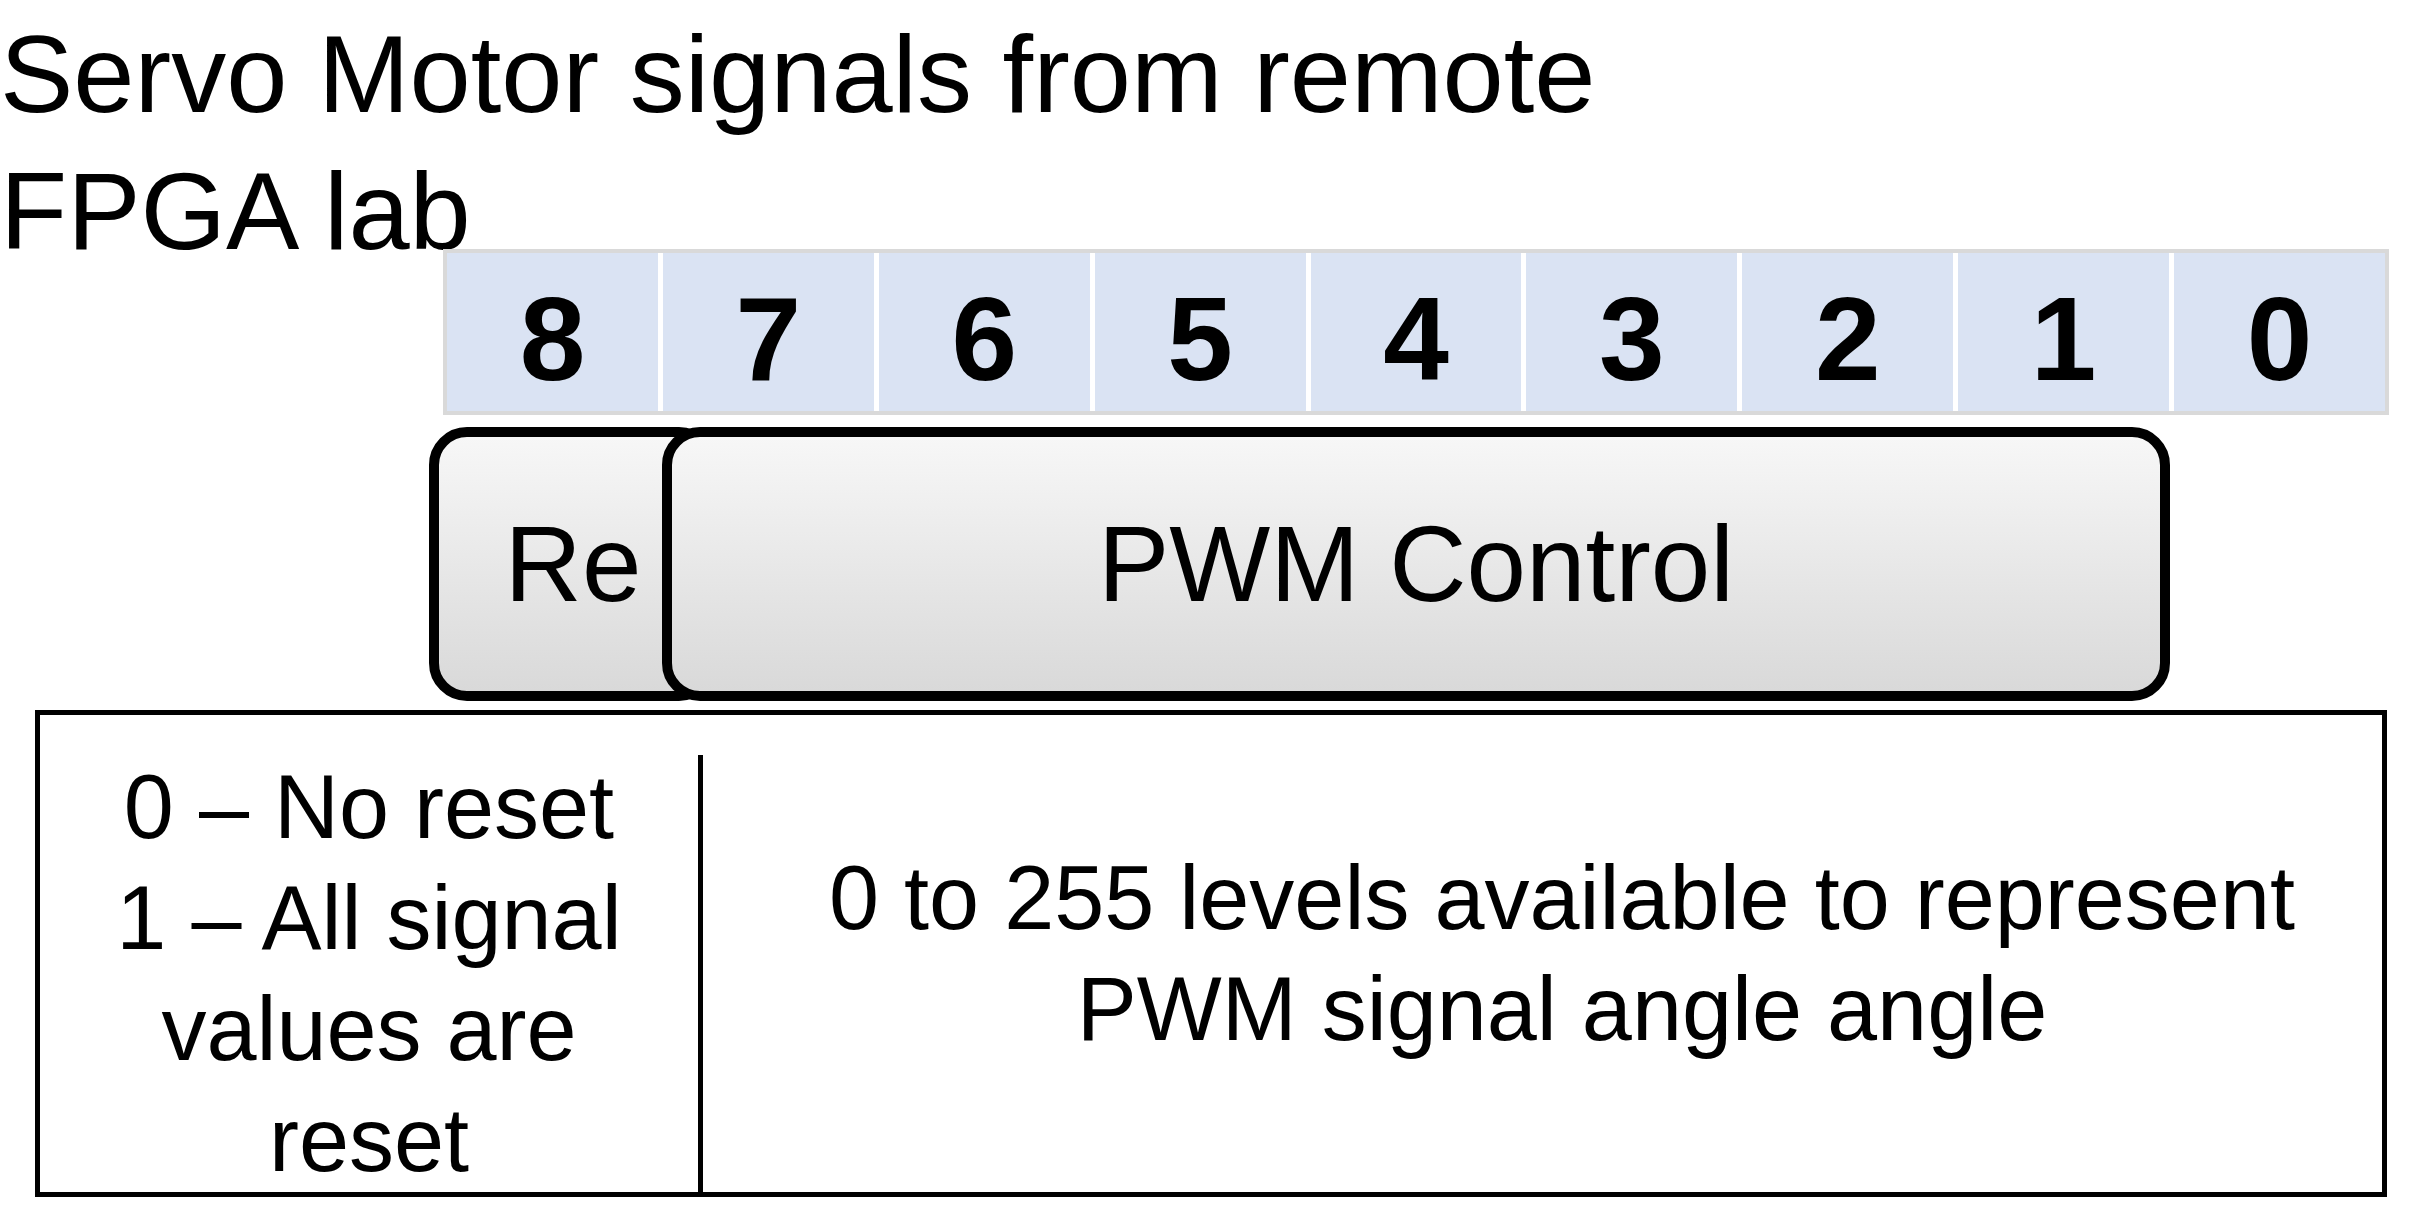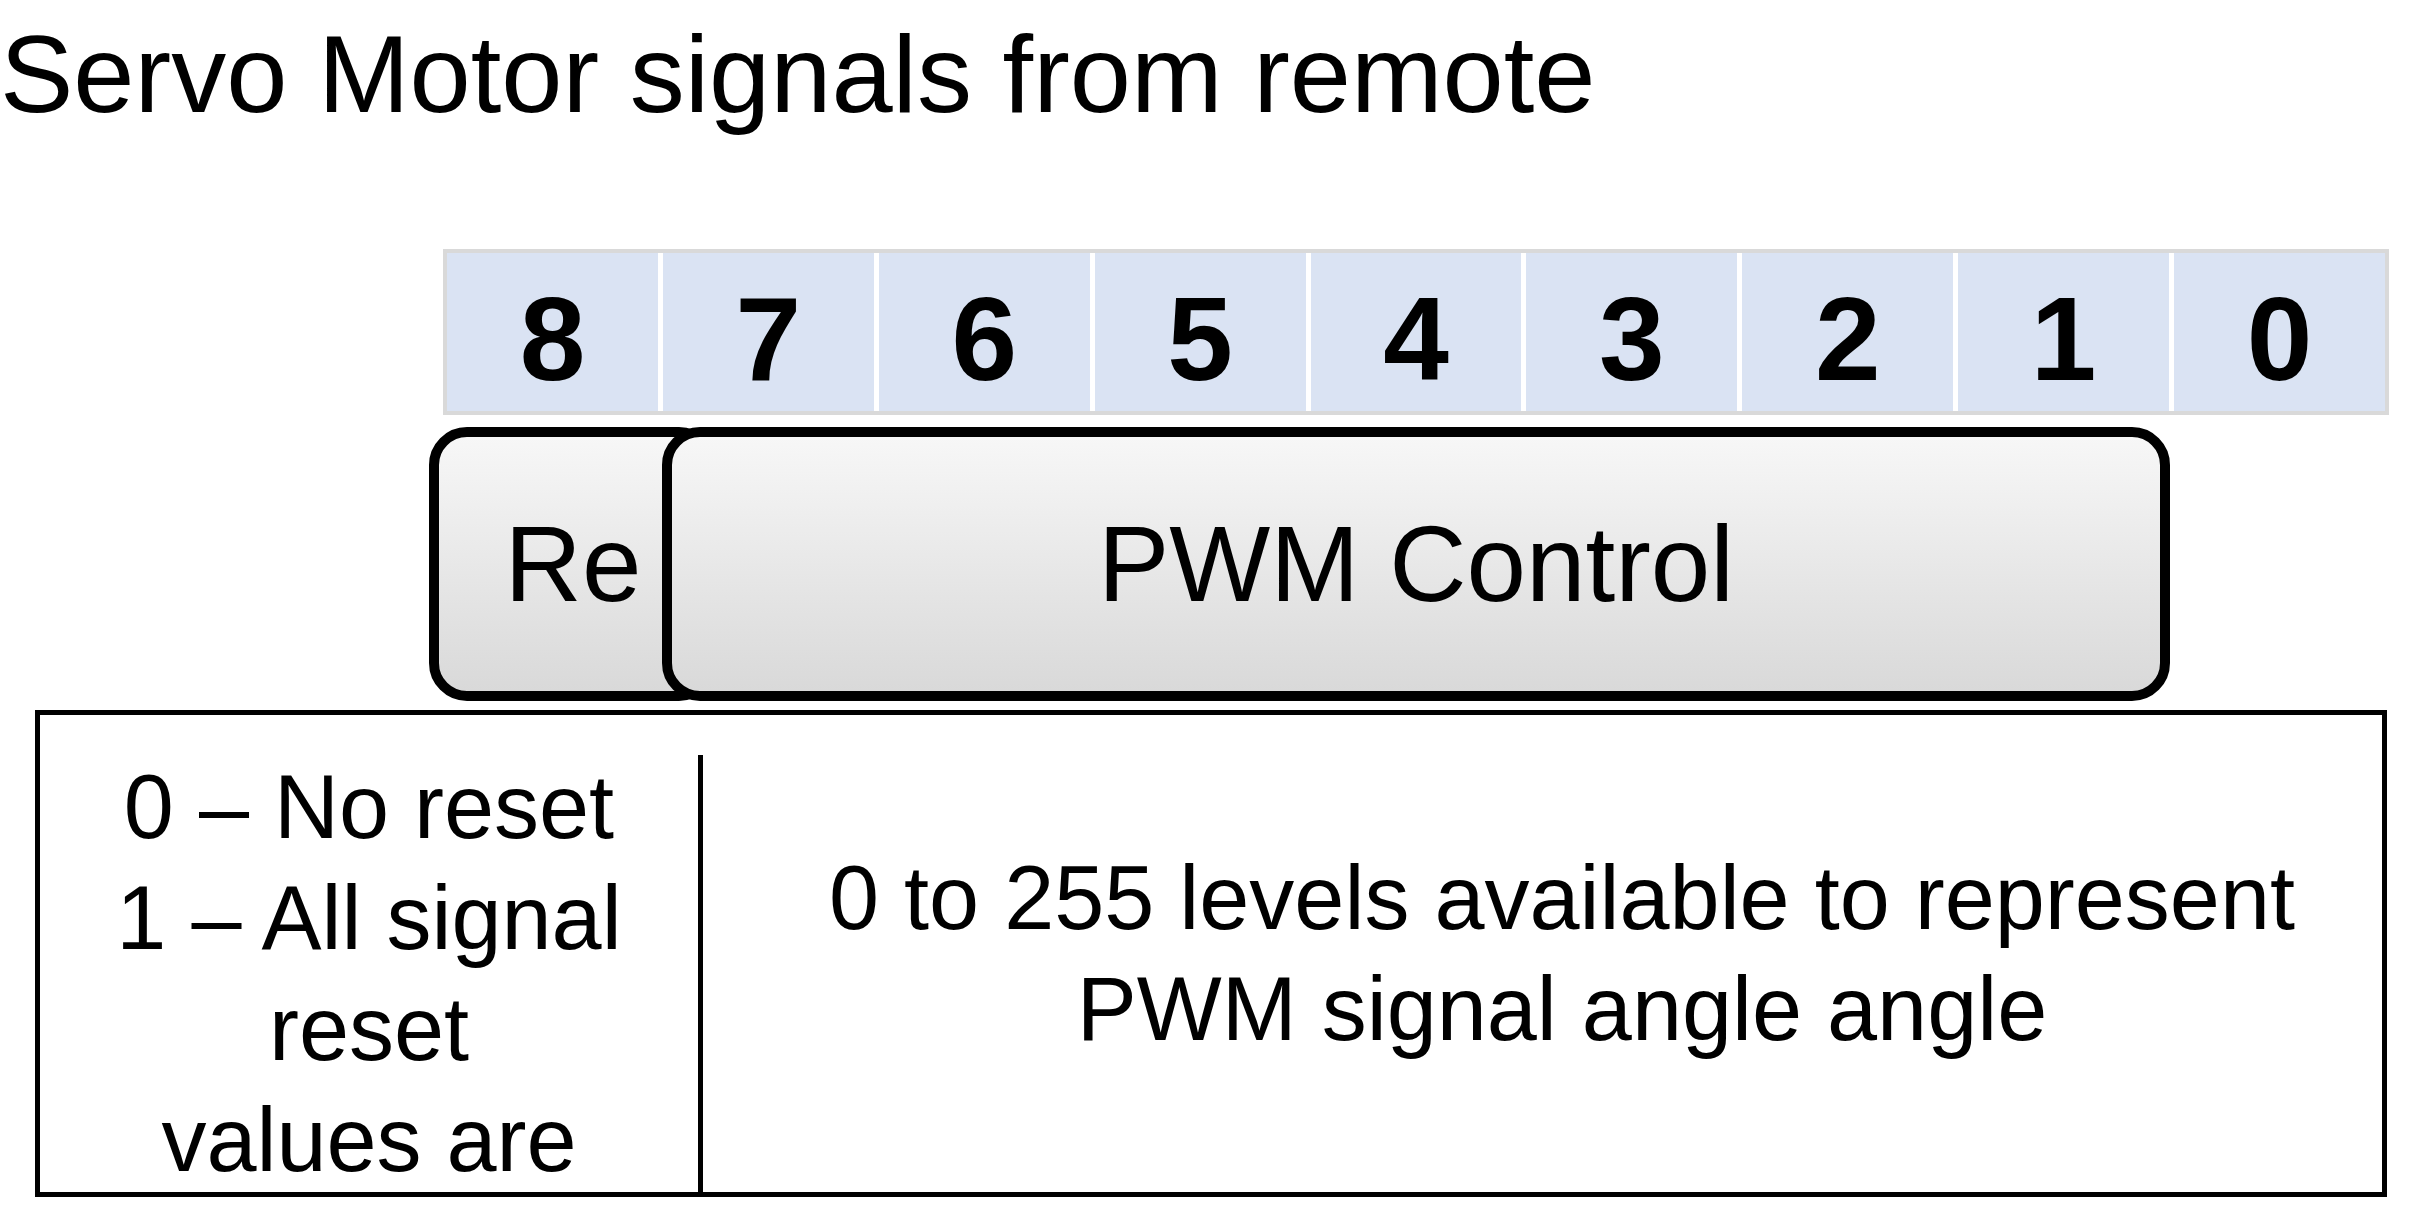--- a/index.html
+++ b/index.html
@@ -88,20 +88,21 @@
   .desc-cell-pwm { flex: 1; padding-left: 39px; }
   .desc-line { white-space: nowrap; }
 </style>
 </head>
 <body>
 
 <div class="canvas">
 
   <div class="title">
     <div>Servo Motor signals from remote</div>
+    <div>FPGA lab</div>
   </div>
 
   <div class="bit-row">
     <div class="bit-cell">8</div>
     <div class="bit-cell">7</div>
     <div class="bit-cell">6</div>
     <div class="bit-cell">5</div>
     <div class="bit-cell">4</div>
     <div class="bit-cell">3</div>
     <div class="bit-cell">2</div>
@@ -114,22 +115,22 @@
   </div>
 
   <div class="shape shape-pwm">
     <span class="shape-line">PWM Control</span>
   </div>
 
   <div class="desc-table">
     <div class="desc-cell desc-cell-reset">
       <div class="desc-line">0 – No reset</div>
       <div class="desc-line">1 – All signal</div>
+      <div class="desc-line">values are</div>
       <div class="desc-line">reset</div>
-      <div class="desc-line">values are</div>
     </div>
     <div class="desc-cell desc-cell-pwm">
       <div class="desc-line">0 to 255 levels available to represent</div>
       <div class="desc-line">PWM signal angle angle</div>
     </div>
   </div>
 
 </div>
 
 </body></html>

